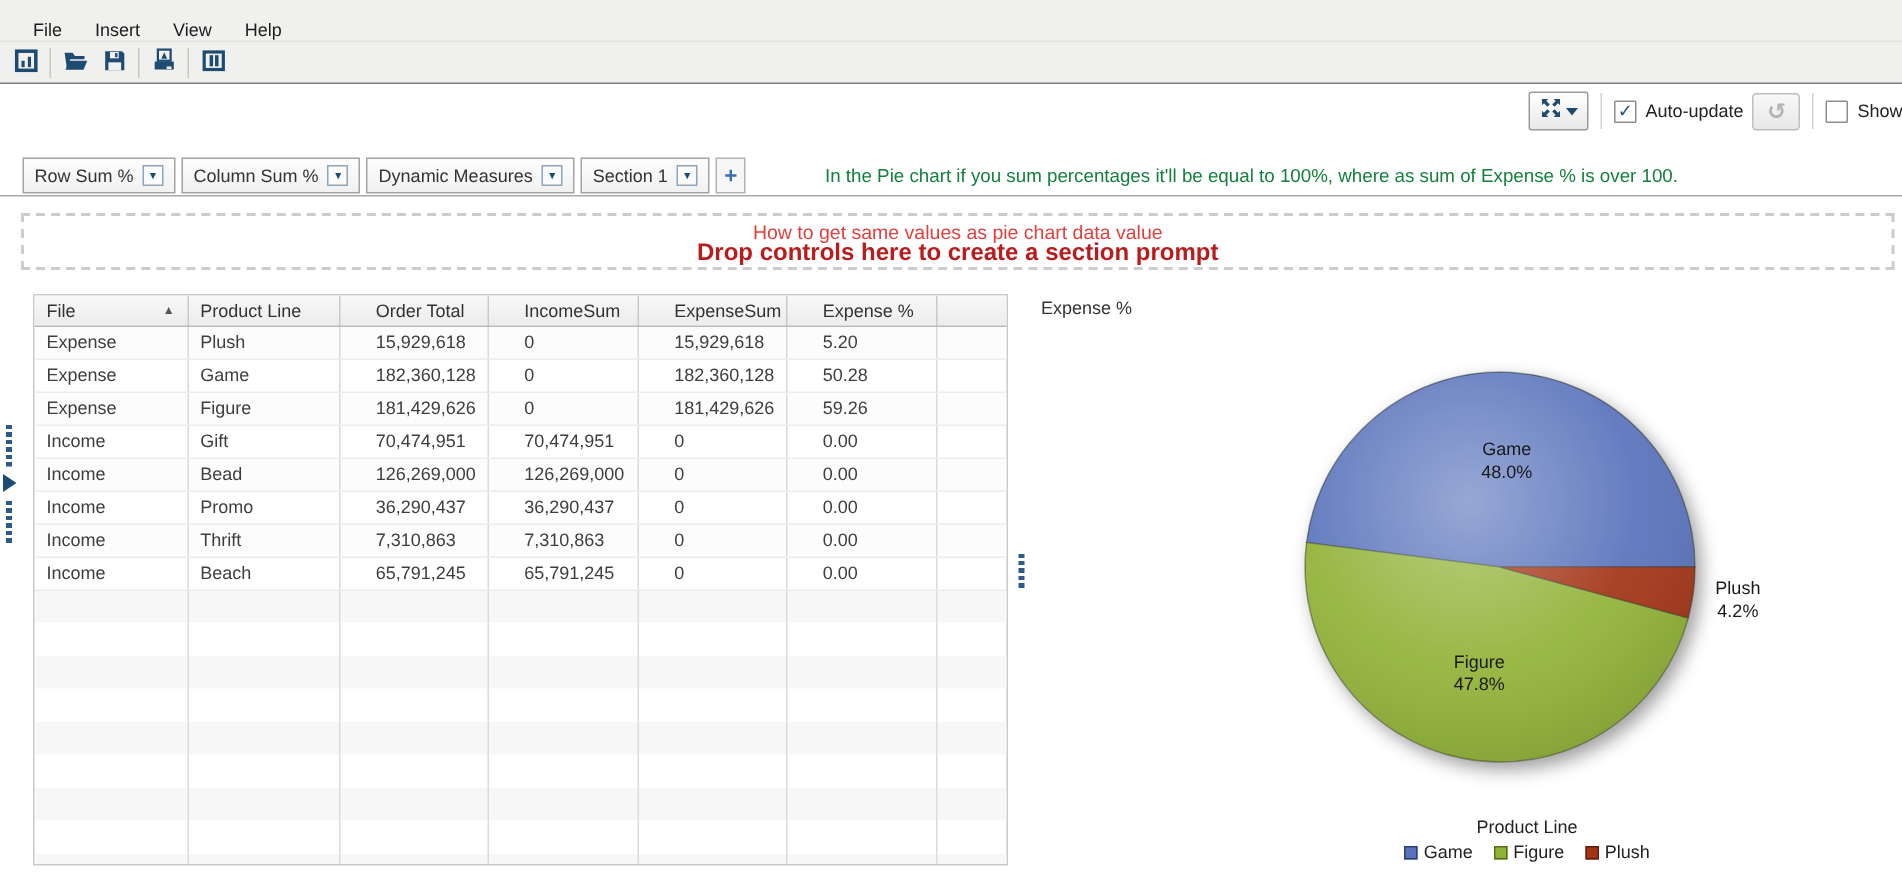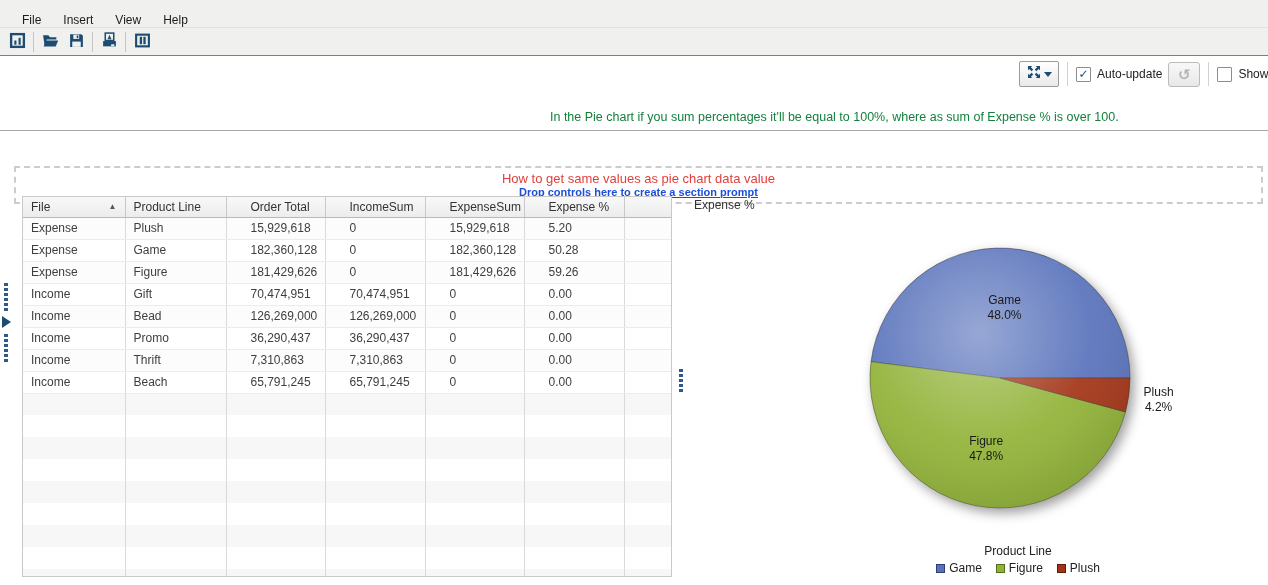--- a/index.html
+++ b/index.html
@@ -37,23 +37,23 @@
   .tab{height:24px;border:1px solid #a3a3a3;background:linear-gradient(#fdfdfd,#f1f1f1);
        display:flex;align-items:center;gap:6px;padding:0 7px;font-size:12px;color:#333;box-sizing:border-box;}
   .dd-box{width:12px;height:12px;border:1px solid #90a4b8;background:#fbfbfb;display:inline-flex;
           align-items:center;justify-content:center;font-size:7px;color:#1d4b72;line-height:1;}
   .tab-add{height:24px;width:20px;border:1px solid #b3b3b3;background:#f6f6f6;display:flex;align-items:center;
            justify-content:center;color:#3a6fb0;font-size:15px;font-weight:bold;box-sizing:border-box;}
   .note-1{position:absolute;left:550px;top:5px;font-size:12.5px;color:#15803d;}
 
   
   .dropzone{position:absolute;left:14px;top:142px;width:1249px;height:38px;border:2px dashed #cccccc;
-            box-sizing:border-box;text-align:center;padding-top:3px;margin-top:24px;}
+            box-sizing:border-box;text-align:center;padding-top:3px;}
   .note-2{font-size:13px;color:#e0403d;line-height:15px;}
-  .drop-hint{font-size:11px;color:#1d4ed8;font-weight:bold;line-height:13px;text-decoration:underline;}
+  .drop-hint{font-size:16px;color:#b91c1c;font-weight:bold;line-height:13px;}
 
   
   .handle{position:absolute;width:4px;background:repeating-linear-gradient(to bottom,#2d5a8a 0 3px,transparent 3px 5px);}
   .collapse-arrow{position:absolute;left:2px;top:316px;width:0;height:0;
                   border-top:6px solid transparent;border-bottom:6px solid transparent;border-left:9px solid #1d4b72;}
 
   
   .table-wrap{position:absolute;left:22px;top:196px;width:650px;height:381px;overflow:hidden;
               border:1px solid #c9c9c9;box-sizing:border-box;background:#fff;}
   table{border-collapse:collapse;table-layout:fixed;width:648px;}
@@ -161,20 +161,39 @@
     <span class="vc-label">Auto-update</span>
     <span class="btn-refresh">
         <span>↺</span>
       </span>
     <div class="vc-sep"></div>
     <span class="checkbox"></span>
     <span class="vc-label">Show</span>
   </div>
 
   <div class="tabstrip">
+    <div class="tabs">
+      <div class="tab">
+        <span>Row Sum %</span>
+        <span class="dd-box">▼</span>
+      </div>
+      <div class="tab">
+        <span>Column Sum %</span>
+        <span class="dd-box">▼</span>
+      </div>
+      <div class="tab">
+        <span>Dynamic Measures</span>
+        <span class="dd-box">▼</span>
+      </div>
+      <div class="tab">
+        <span>Section 1</span>
+        <span class="dd-box">▼</span>
+      </div>
+      <div class="tab-add">+</div>
+    </div>
     <span class="note-1">In the Pie chart if you sum percentages it'll be equal to 100%, where as sum of Expense % is over 100.</span>
   </div>
 
   <div class="dropzone">
     <div class="note-2">How to get same values as pie chart data value</div>
     <div class="drop-hint">Drop controls here to create a section prompt</div>
   </div>
 
   <div class="handle" style="left:4px;top:283px;height:28px;"></div>
   <div class="collapse-arrow"></div>

